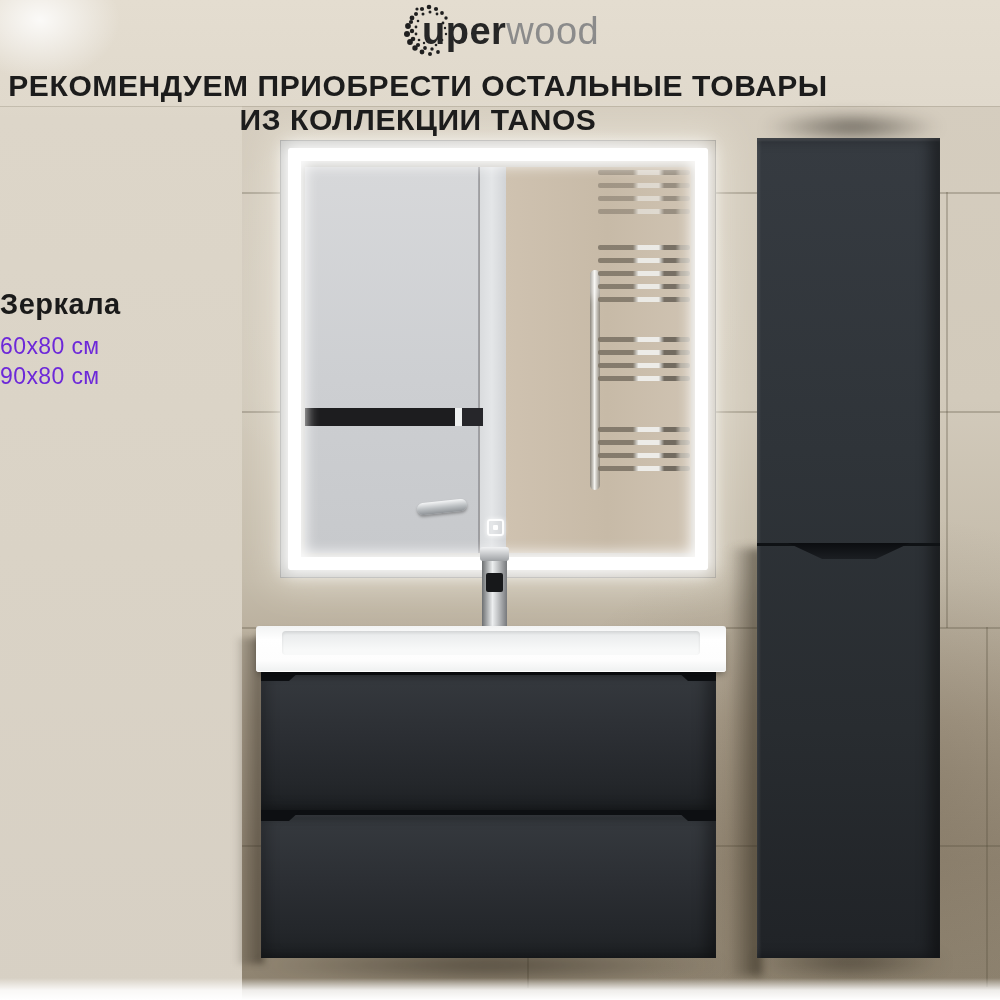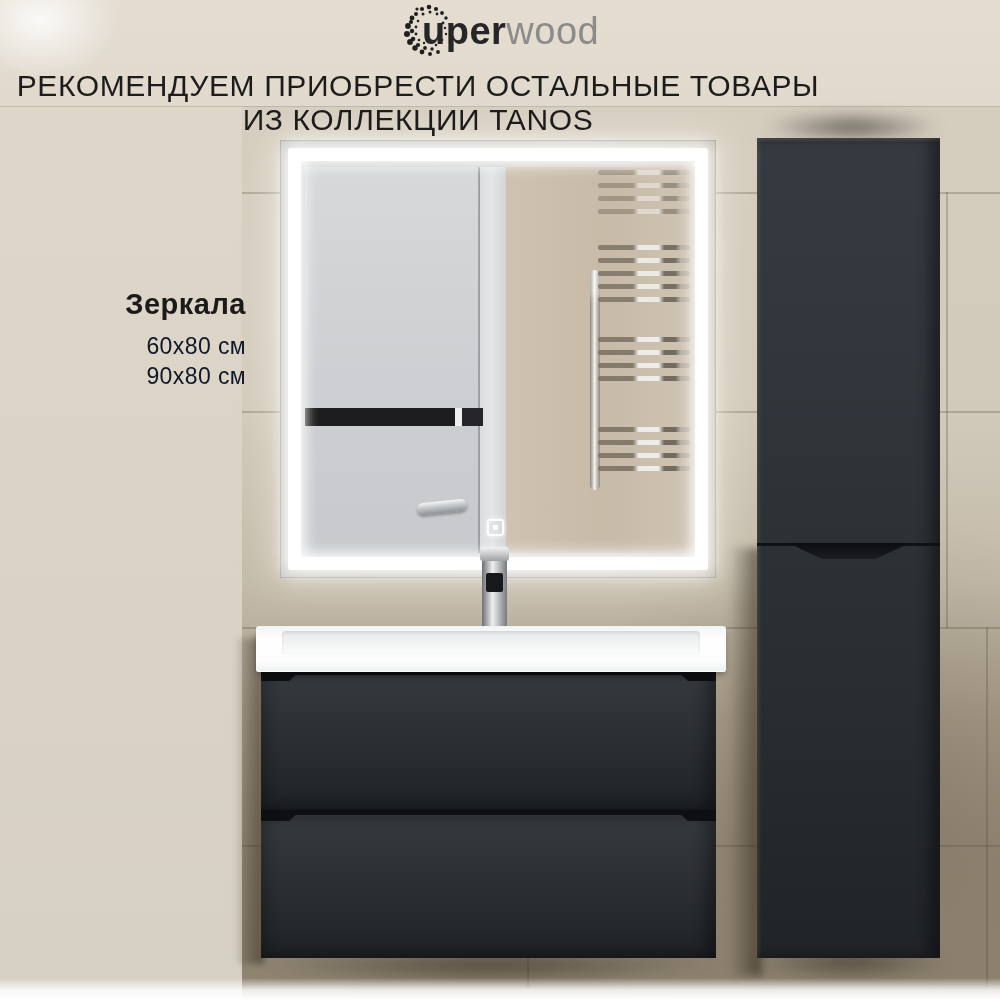--- a/index.html
+++ b/index.html
@@ -121,24 +121,24 @@
   
   .bottom-fade{position:absolute;left:0;bottom:0;width:1000px;height:22px;z-index:8;
     background:linear-gradient(180deg,rgba(255,255,255,0),rgba(255,255,255,.85) 55%,#ffffff);}
   
   .logo{position:absolute;left:402px;top:2px;width:240px;height:60px;z-index:9;}
   .logo-dots{position:absolute;left:0;top:2px;}
   .logo-text{position:absolute;left:20px;top:8px;font-size:38px;letter-spacing:.5px;white-space:nowrap;}
   .logo-bold{font-weight:700;color:#262626;}
   .logo-light{font-weight:300;color:#8b8b8b;}
   .heading{position:absolute;left:0;top:69px;width:836px;text-align:center;z-index:9;
-    font-size:30px;font-weight:400;color:#1c1c1c;letter-spacing:.6px;line-height:34px;}
-  .mirrors-block{position:absolute;left:0;top:288px;width:246px;text-align:right;z-index:9;}
+    font-size:30px;font-weight:700;color:#1c1c1c;letter-spacing:.6px;line-height:34px;}
+  .mirrors-block{position:absolute;left:0;top:288px;width:246px;text-align:left;z-index:9;}
   .mirrors-title{font-size:29px;font-weight:700;color:#1a1a1a;letter-spacing:.5px;}
-  .mirrors-sizes{margin-top:10px;font-size:23px;color:#0f172a;line-height:30px;letter-spacing:.4px;}
+  .mirrors-sizes{margin-top:10px;font-size:23px;color:#6d28d9;line-height:30px;letter-spacing:.4px;}
   .cab-block{position:absolute;left:0;top:604px;width:246px;text-align:center;z-index:9;}
   .cab-title{font-size:30px;font-weight:700;color:#1a1a1a;letter-spacing:.3px;}
   .cab-sub{margin-top:7px;font-size:24px;font-weight:400;color:#4a4a4a;letter-spacing:.4px;}
   .swatches{margin-top:13px;display:flex;justify-content:center;gap:13px;}
   .sw{width:35px;height:34px;box-shadow:0 1px 3px rgba(0,0,0,.3);}
   .sw-white{background:#ffffff;}
   .sw-split{background:linear-gradient(135deg,#ffffff 49.5%,#2e3744 50.5%);}
   .sw-dark{background:#2e3744;}
 </style>
 </head>

